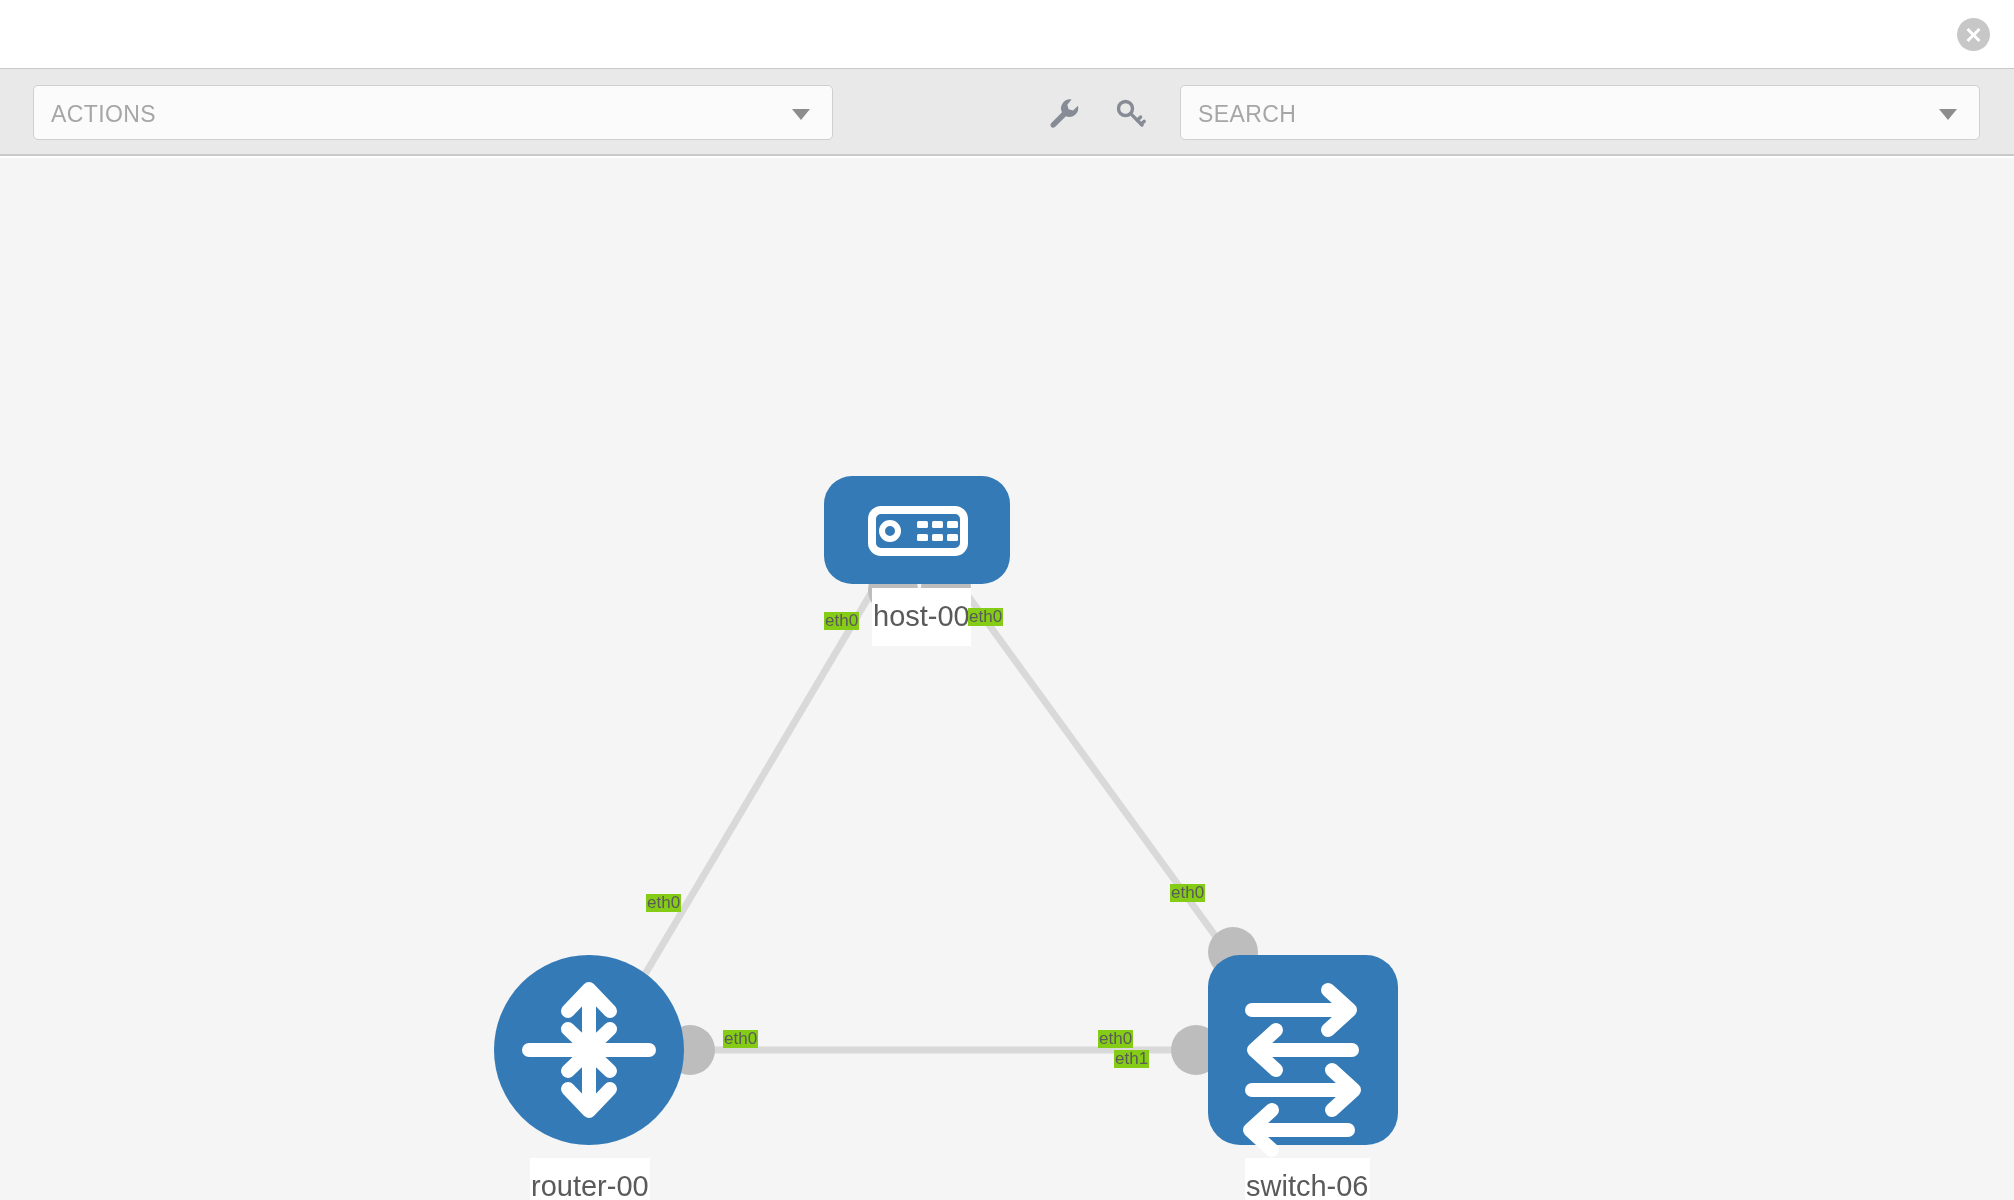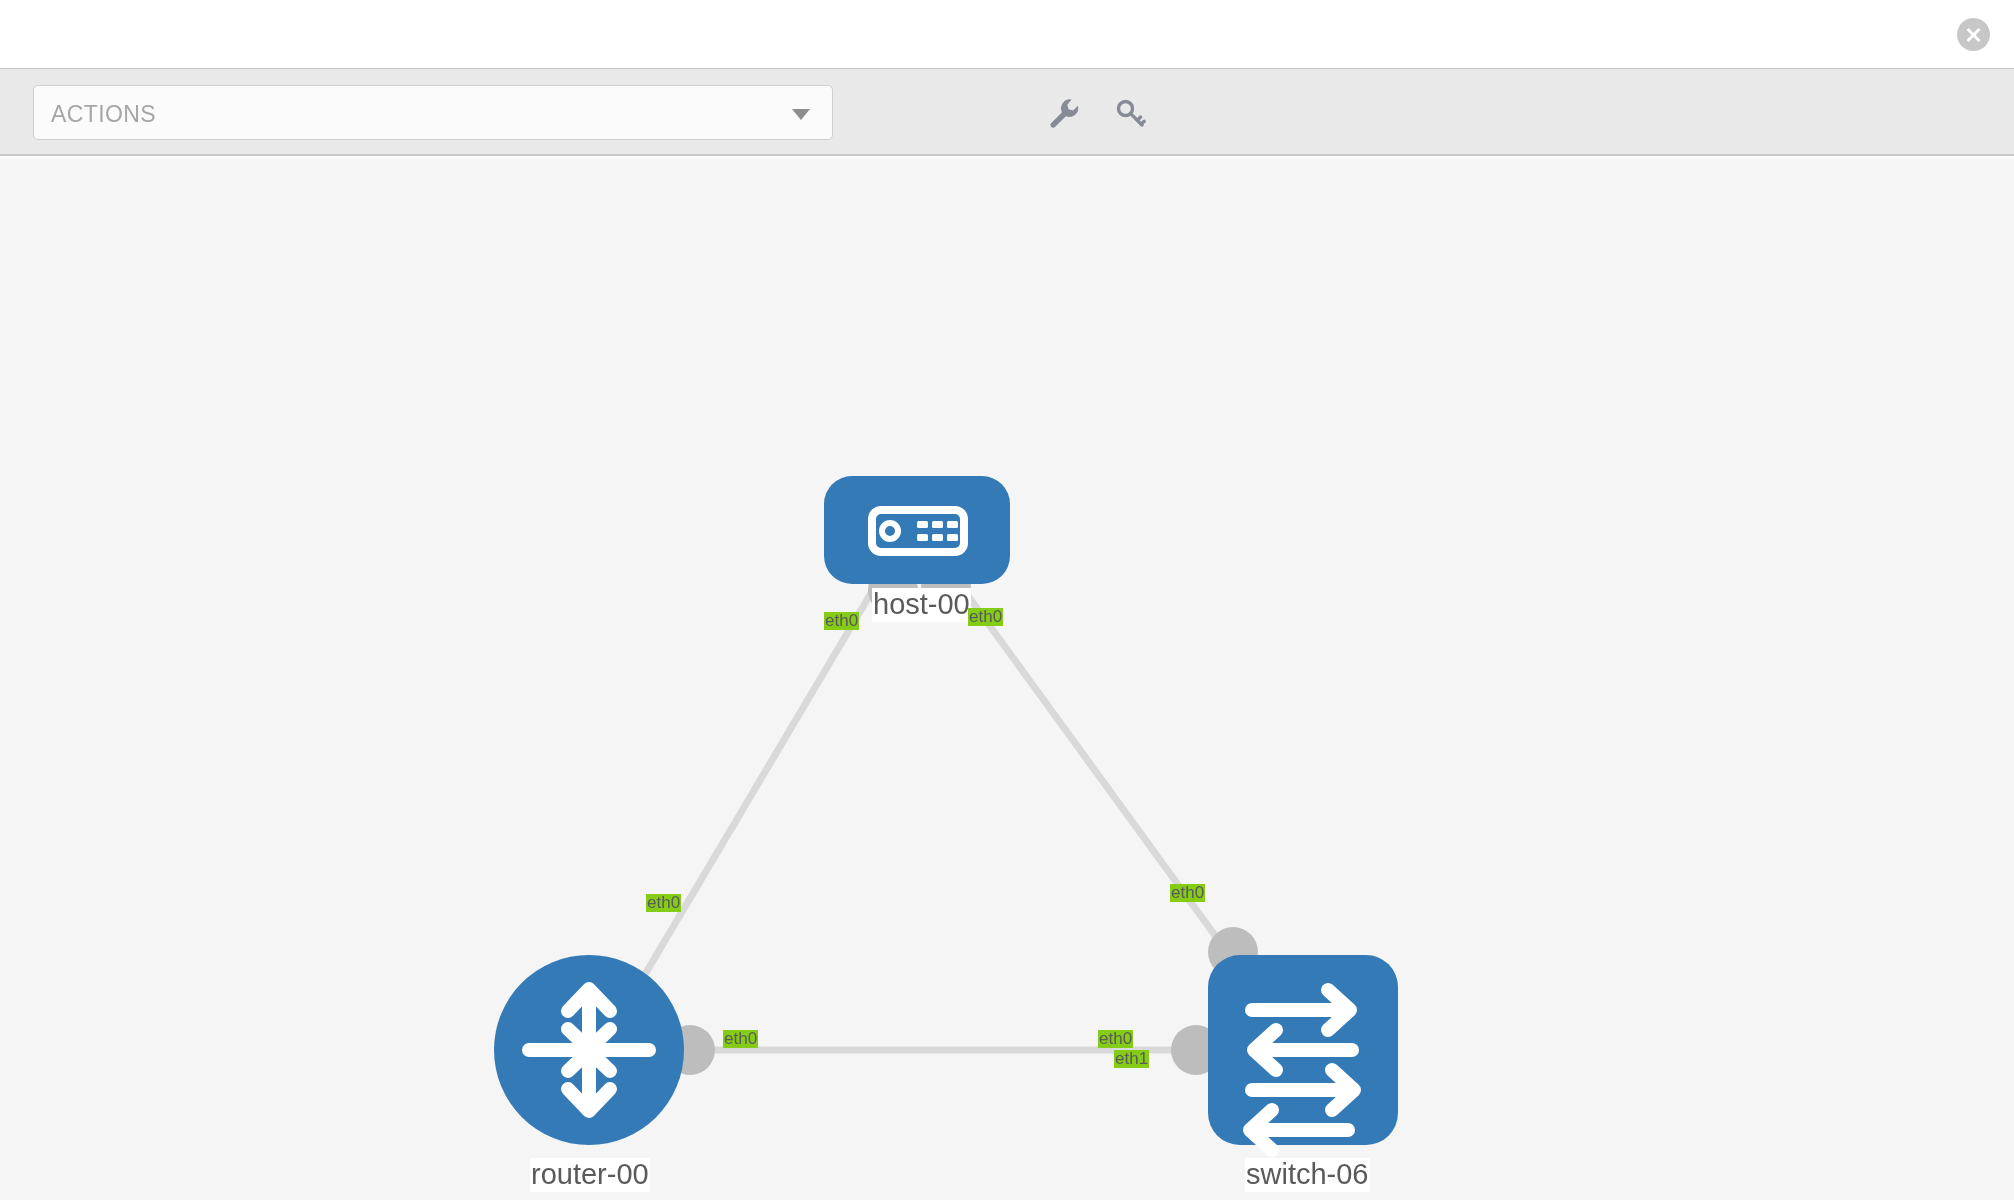--- a/index.html
+++ b/index.html
@@ -124,21 +124,21 @@
   .canvas svg { position: absolute; left: 0; top: 0; }
 
   
   .node-label {
     position: absolute;
     font-size: 29px;
     color: #5a5a5a;
     background: #ffffff;
     white-space: nowrap;
     line-height: 1.02;
-    padding: 2px 1px;
+    padding: 14px 1px;
   }
   .iface-label {
     position: absolute;
     font-size: 17px;
     color: #5a5a5a;
     background: #84cc16;
     white-space: nowrap;
     line-height: 1.05;
     padding: 0 1px;
   }
@@ -243,20 +243,24 @@
       <svg width="34" height="34" viewBox="0 0 34 34" aria-hidden="true">
         <g fill="none" stroke="#868b95" stroke-width="3.4" stroke-linecap="round">
           <circle cx="12.5" cy="12.5" r="7"></circle>
           <path d="M17.4 17.4 L29 29"></path>
           <path d="M24.3 24.3 L27.6 21.0"></path>
           <path d="M28.2 28.2 L31.2 25.2"></path>
         </g>
       </svg>
     </div>
 
+    <div class="search-box">
+      <span class="label">SEARCH</span>
+      <span class="caret"></span>
+    </div>
   </div>
 
   <div class="canvas">
 
     <svg width="2014" height="1042">
 
       <g stroke="#d9d9d9" stroke-width="7" fill="none">
         <line x1="880" y1="420" x2="625" y2="850"></line>
       </g>
       <g stroke="#d9d9d9" stroke-width="7" fill="none">

